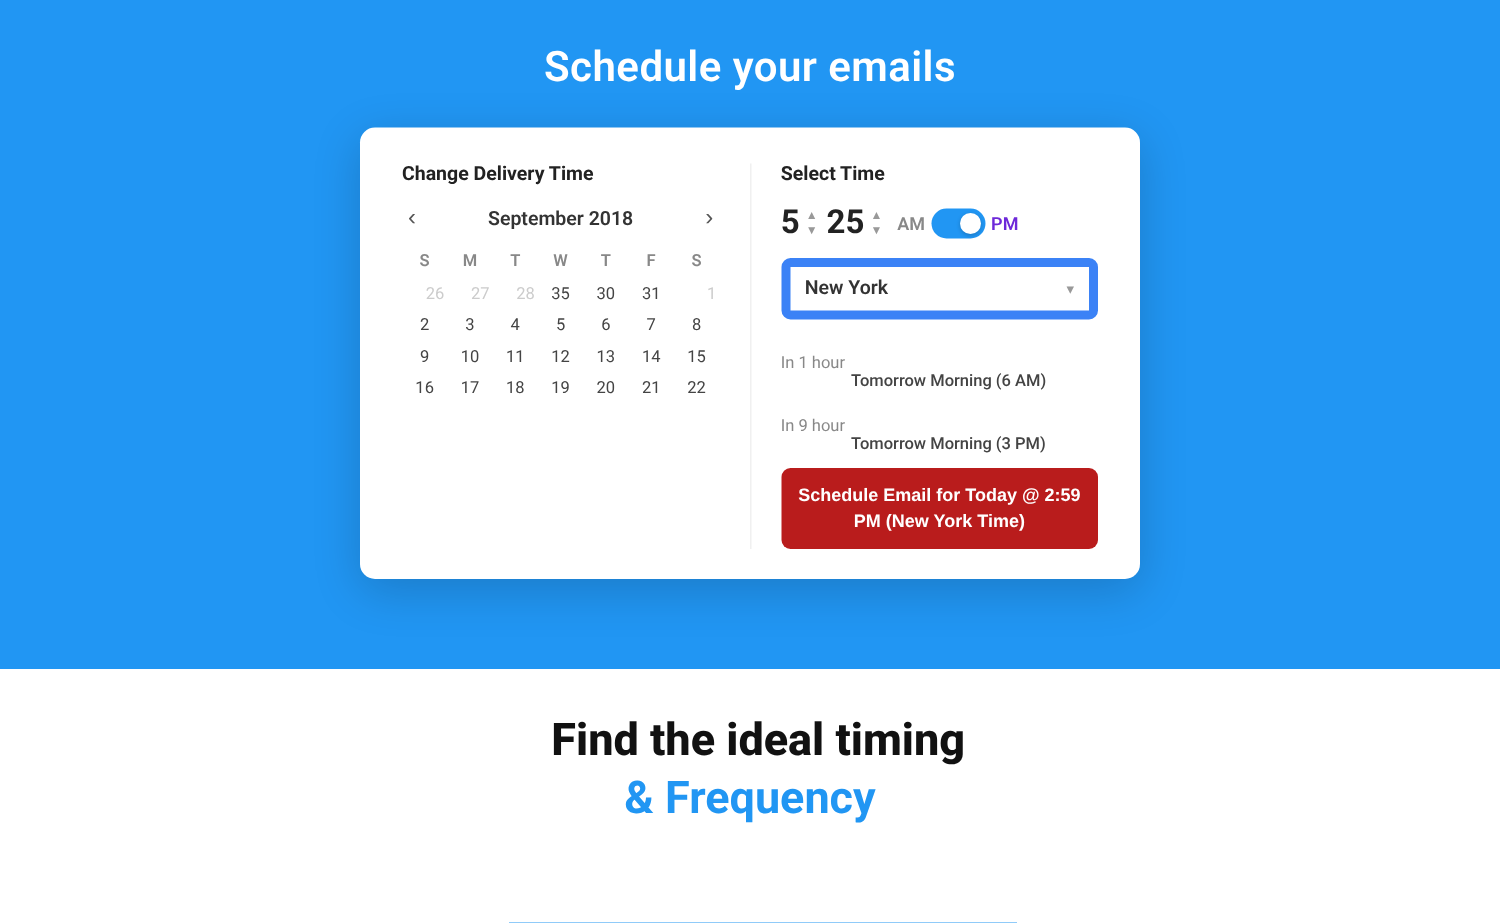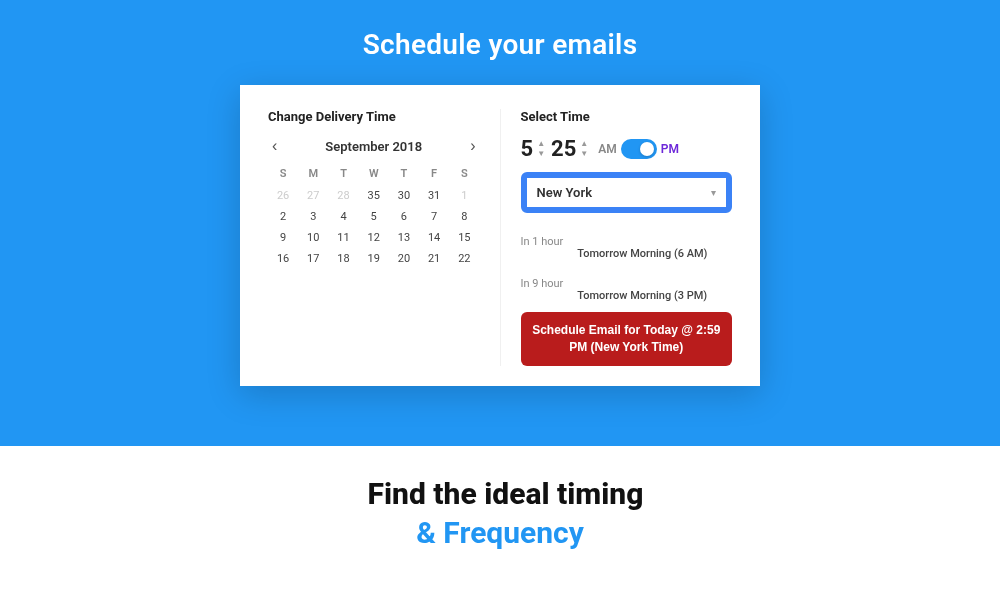--- a/index.html
+++ b/index.html
@@ -30,21 +30,21 @@
       color: #ffffff;
       font-size: 28px;
       font-weight: 600;
       margin-bottom: 24px;
       letter-spacing: 0.3px;
     }
 
     
     .card {
       background: #ffffff;
-      border-radius: 0;
+      border-radius: 10px;
       box-shadow: 0 8px 32px rgba(0,0,0,0.18);
       display: flex;
       flex-direction: row;
       width: 520px;
       padding: 24px 28px 20px;
       gap: 0;
     }
 
     
     .calendar-section {
@@ -103,20 +103,21 @@
     .cal-grid td {
       font-size: 11px;
       color: #444;
       text-align: center;
       padding: 4px 2px;
       cursor: pointer;
     }
 
     .cal-grid td.other-month {
       color: #ccc;
+      text-align: right;
     }
 
     
     .time-section {
       flex: 1;
       padding-left: 20px;
     }
 
     .time-row {
       display: flex;
@@ -207,21 +208,21 @@
     }
 
     .chevron-icon {
       font-size: 10px;
       color: #999;
     }
 
     
     .time-info-row {
       display: flex;
-      gap: 14px;
+      gap: 4px;
       font-size: 11px;
       color: #555;
       margin-bottom: 5px;
       align-items: center;
     }
 
     .time-info-label {
       color: #888;
       white-space: nowrap;
     }

